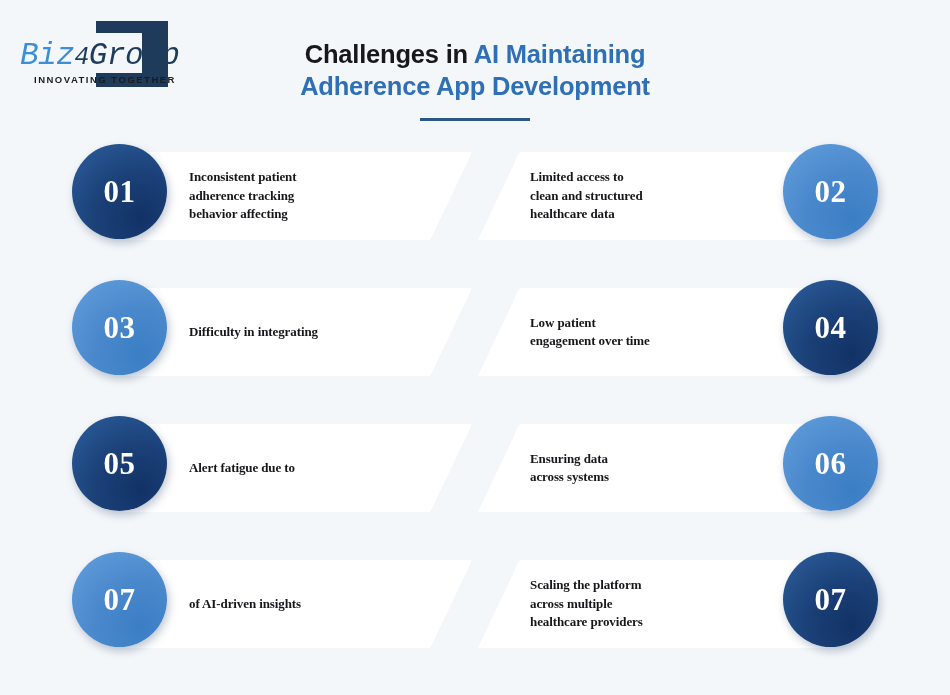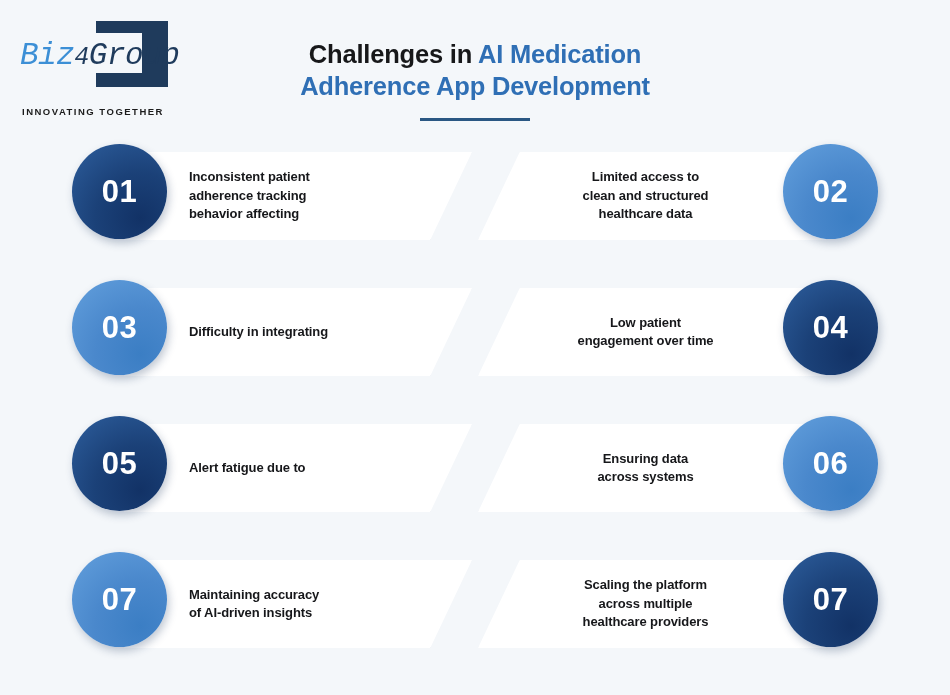--- a/index.html
+++ b/index.html
@@ -61,29 +61,28 @@
     z-index: 3;
   }
   .logo-word .w-biz { color: #3c8fd6; }
   .logo-word .w-4 {
     color: #1f3b5c;
     font-size: 25px;
   }
   .logo-word .w-group { color: #1f3b5c; }
   .logo-tag {
     position: absolute;
-    left: 4px;
+    left: 16px;
     top: 56px;
     font-size: 9.5px;
     letter-spacing: 1.5px;
     color: #1b1b1b;
     font-weight: bold;
     white-space: nowrap;
     z-index: 3;
-    margin-top: 32px;
   }
 
   .title-wrap {
     position: absolute;
     left: 0;
     right: 0;
     top: 38px;
     text-align: center;
   }
   .title {
@@ -100,20 +99,21 @@
     background: #2a5783;
     margin: 16px auto 0;
   }
 
   
   .grid {
     position: absolute;
     left: 0;
     top: 136px;
     width: 950px;
+    font-family: Liberation Serif, serif;
   }
   .row {
     position: relative;
     height: 136px;
   }
 
   .item {
     position: absolute;
     top: 8px;
     width: 400px;
@@ -182,24 +182,24 @@
     letter-spacing: -0.1px;
     z-index: 5;
   }
   .item.left .btext {
     left: 117px;
     width: 240px;
     text-align: left;
     align-items: flex-start;
   }
   .item.right .btext {
-    left: 40px;
+    left: 52px;
     width: 255px;
     text-align: right;
-    align-items: center;
+    align-items: flex-start;
   }
   .btext span { display: block; white-space: nowrap; }
 </style>
 </head>
 <body>
 
 <div class="header">
 
   <div class="logo">
     <div class="logo-mark">
@@ -207,21 +207,21 @@
       <div class="lm-notch"></div>
     </div>
     <div class="logo-word">
       <span class="w-biz">Biz</span><span class="w-4">4</span><span class="w-group">Group</span>
     </div>
     <div class="logo-tag">INNOVATING TOGETHER</div>
   </div>
 
   <div class="title-wrap">
     <div class="title">
-      <span class="t-dark">Challenges in </span><span class="t-blue">AI Medication</span><br>
+      <span class="t-dark">Challenges in </span><span class="t-blue">AI Maintaining</span><br>
       <span class="t-blue">Adherence App Development</span>
     </div>
     <div class="title-rule"></div>
   </div>
 
 </div>
 
 <div class="grid">
     <div class="row">
       <div class="item left">
@@ -275,21 +275,20 @@
           <span>Ensuring data</span>
           <span>across systems</span>
         </div>
       </div>
     </div>
     <div class="row">
       <div class="item left">
         <div class="banner"></div>
         <div class="badge light">07</div>
         <div class="btext">
-          <span>Maintaining accuracy</span>
           <span>of AI-driven insights</span>
         </div>
       </div>
       <div class="item right">
         <div class="banner"></div>
         <div class="badge dark">07</div>
         <div class="btext">
           <span>Scaling the platform</span>
           <span>across multiple</span>
           <span>healthcare providers</span>

